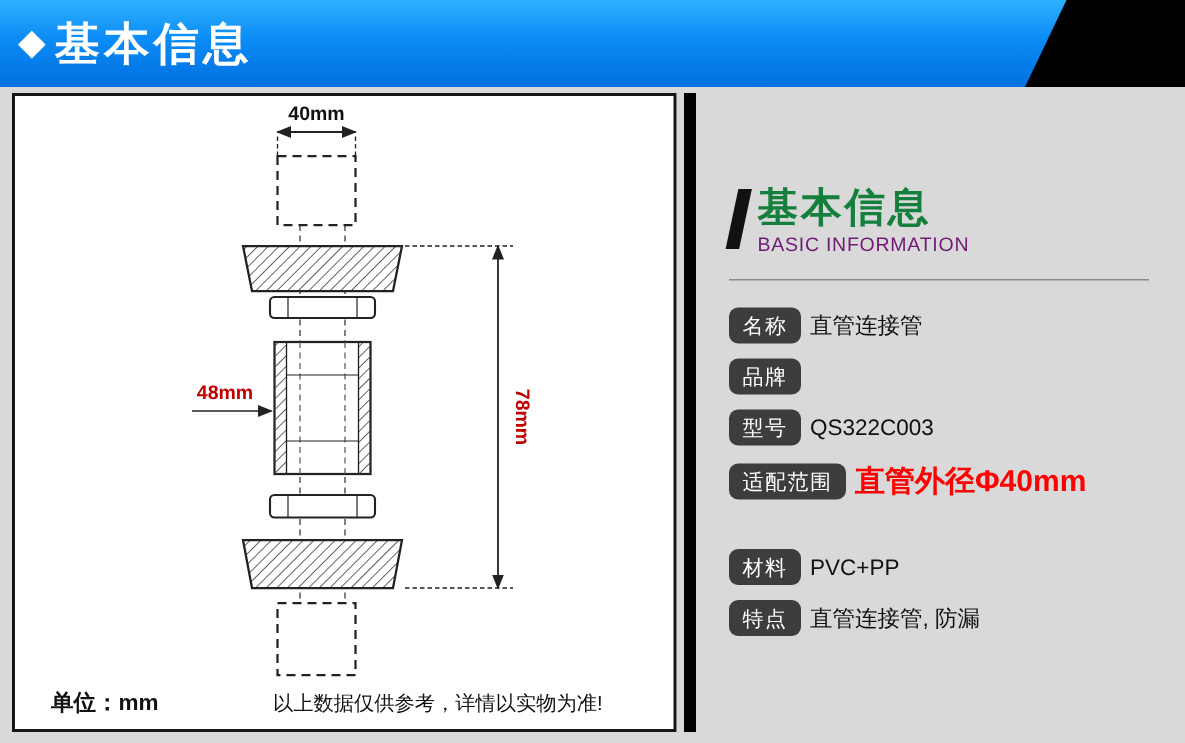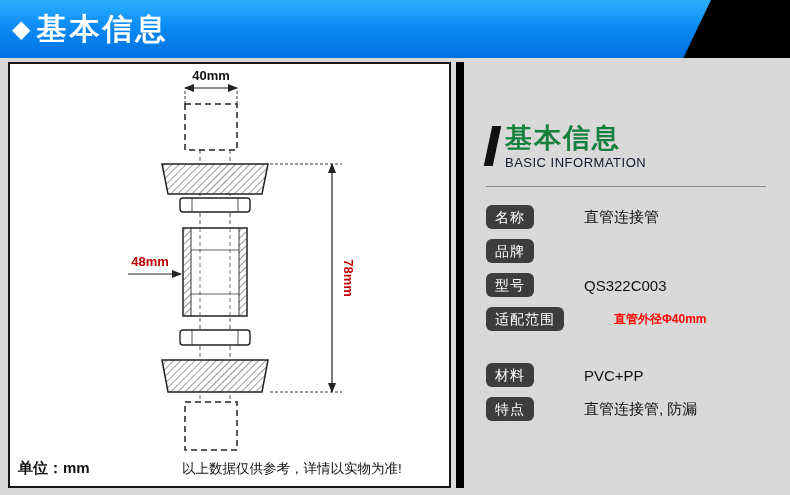--- a/index.html
+++ b/index.html
@@ -26,21 +26,21 @@
   .banner-diamond { font-size:24px; margin-right:6px; line-height:1; }
   .banner-title { font-size:30px; font-weight:bold; letter-spacing:3px; }
 
   
   .drawing-panel {
     position:absolute; left:8px; top:62px; width:443px; height:426px;
     background:#fff; border:2px solid #161616;text-align:right;
   }
   .drawing-svg { position:absolute; left:0; top:0; }
   .unit-label {
-    position:absolute; left:8px; bottom:8px;
+    position:absolute; left:24px; bottom:8px;
     font-size:15px; font-weight:bold; color:#111;
   }
   .disclaimer {
     position:absolute; left:172px; bottom:8px;
     font-size:13.5px; color:#111;
   }
 
   
   .divider-bar {
     position:absolute; left:456px; top:62px; width:8px; height:426px;
@@ -54,45 +54,45 @@
   .info-header-bar {
     position:absolute; left:8px; top:64px; width:9px; height:40px;
     background:#111; transform:skewX(-12deg);
   }
   .info-title {
     position:absolute; left:25px; top:58px;
     font-size:27px; font-weight:bold; color:#15803d; letter-spacing:2px;
   }
   .info-subtitle {
     position:absolute; left:25px; top:93px;
-    font-size:13px; color:#0f172a; letter-spacing:0.5px;
+    font-size:13px; color:#701a75; letter-spacing:0.5px;
   }
   .info-rule {
     position:absolute; left:6px; top:124px; width:280px;
     border-top:1px solid #8a8a8a;
   }
   .spec-rows {
     position:absolute; left:6px; top:143px; width:300px;
     display:flex; flex-direction:column;
   }
   .spec-row {
-    display:flex; align-items:center; margin-bottom:10px;gap:44px;
+    display:flex; align-items:center; margin-bottom:10px;
   }
   .spec-row.group-gap { margin-top:22px; }
   .spec-badge {
     display:inline-block; background:#3d3d3d; color:#fff;
     font-size:14px; line-height:1; padding:5px 9px;
     border-radius:6px; min-width:48px; text-align:center;
     letter-spacing:1px;
   }
   .spec-value {
     margin-left:6px; font-size:15px; color:#111;
   }
   .spec-value.highlight {
-    color:#fe0000; font-weight:bold; font-size:12px;
+    color:#fe0000; font-weight:bold; font-size:20px;
   }
 </style>
 </head>
 <body>
 
 <div class="banner">
   <div class="banner-blue">
     <span class="banner-diamond">◆</span>
     <span class="banner-title">基本信息</span>
   </div>

